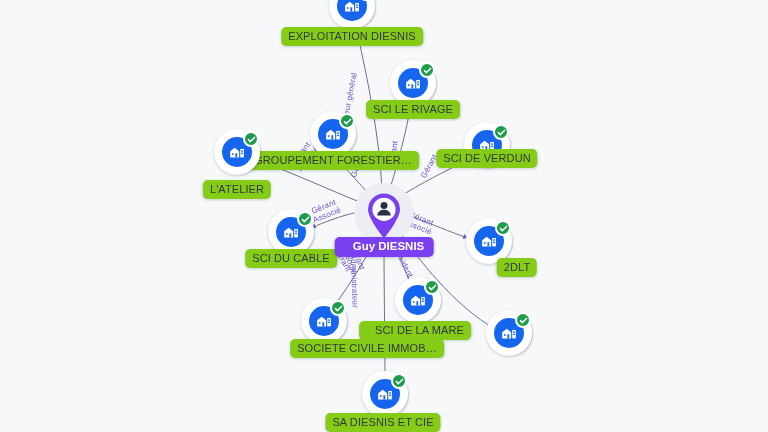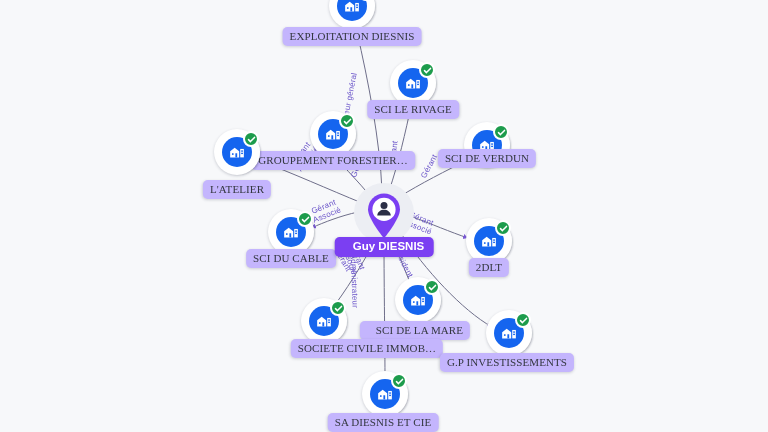--- a/index.html
+++ b/index.html
@@ -51,30 +51,29 @@
     border:2px solid #ffffff;
     display:flex;align-items:center;justify-content:center;
     box-sizing:border-box;
   }
   .badge svg{display:block;}
 
   
   .chip{
     position:absolute;
     transform:translate(-50%,0);
-    background:#c4b5fd;
+    background:#84cc16;
     border-radius:5px;
     padding:3px 7px 4px 7px;
     font-size:11px;
     line-height:12px;
     color:#33373f;
     white-space:nowrap;
     box-shadow:0 1px 3px rgba(40,45,70,.20);
     letter-spacing:.1px;
-    font-family:Liberation Serif, serif;
   }
 
   
   .pin-wrap{position:absolute;width:0;height:0;}
   .pin-halo{
     position:absolute;left:-30px;top:-30px;
     width:60px;height:60px;border-radius:50%;
     background:#eceef3;
   }
   .pin{
@@ -301,21 +300,21 @@
               <rect x="14.6" y="10.8" width="2" height="1.5" fill="#1565ef"></rect>
             </svg>
           </div>
           <div class="badge">
             <svg viewBox="0 0 12 12" width="9" height="9" xmlns="http://www.w3.org/2000/svg">
               <path d="M2 6.2 L4.6 8.8 L10 3.2" fill="none" stroke="#ffffff" stroke-width="2" stroke-linecap="round" stroke-linejoin="round"></path>
             </svg>
           </div>
         </div>
       </div>
-      <div class="chip" style="left: 489px; top: 258px;">2DLT</div>
+      <div class="chip" style="left: 517px; top: 258px;">2DLT</div>
       <div class="node" style="left: 418px; top: 300px;">
         <div class="co-stack">
           <div class="co-card c3"></div>
           <div class="co-card c2"></div>
           <div class="co-card c1"></div>
           <div class="co-disc">
             <svg viewBox="0 0 20 20" width="18" height="18" xmlns="http://www.w3.org/2000/svg">
               <path d="M2.4 9.2 L7.4 5.2 L12.4 9.2 L12.4 16 L2.4 16 Z" fill="#ffffff"></path>
               <path d="M4.4 11.4 L6.2 11.4 L6.2 13.2 L4.4 13.2 Z" fill="#1565ef"></path>
               <path d="M8.2 11.4 L10.2 11.4 L10.2 16 L8.2 16 Z" fill="#1565ef"></path>
@@ -370,21 +369,20 @@
               <rect x="14.6" y="10.8" width="2" height="1.5" fill="#1565ef"></rect>
             </svg>
           </div>
           <div class="badge">
             <svg viewBox="0 0 12 12" width="9" height="9" xmlns="http://www.w3.org/2000/svg">
               <path d="M2 6.2 L4.6 8.8 L10 3.2" fill="none" stroke="#ffffff" stroke-width="2" stroke-linecap="round" stroke-linejoin="round"></path>
             </svg>
           </div>
         </div>
       </div>
-      <div class="chip" style="left: 507px; top: 353px;">G.P INVESTISSEMENTS</div>
       <div class="node" style="left: 385px; top: 394px;">
         <div class="co-stack">
           <div class="co-card c3"></div>
           <div class="co-card c2"></div>
           <div class="co-card c1"></div>
           <div class="co-disc">
             <svg viewBox="0 0 20 20" width="18" height="18" xmlns="http://www.w3.org/2000/svg">
               <path d="M2.4 9.2 L7.4 5.2 L12.4 9.2 L12.4 16 L2.4 16 Z" fill="#ffffff"></path>
               <path d="M4.4 11.4 L6.2 11.4 L6.2 13.2 L4.4 13.2 Z" fill="#1565ef"></path>
               <path d="M8.2 11.4 L10.2 11.4 L10.2 16 L8.2 16 Z" fill="#1565ef"></path>

